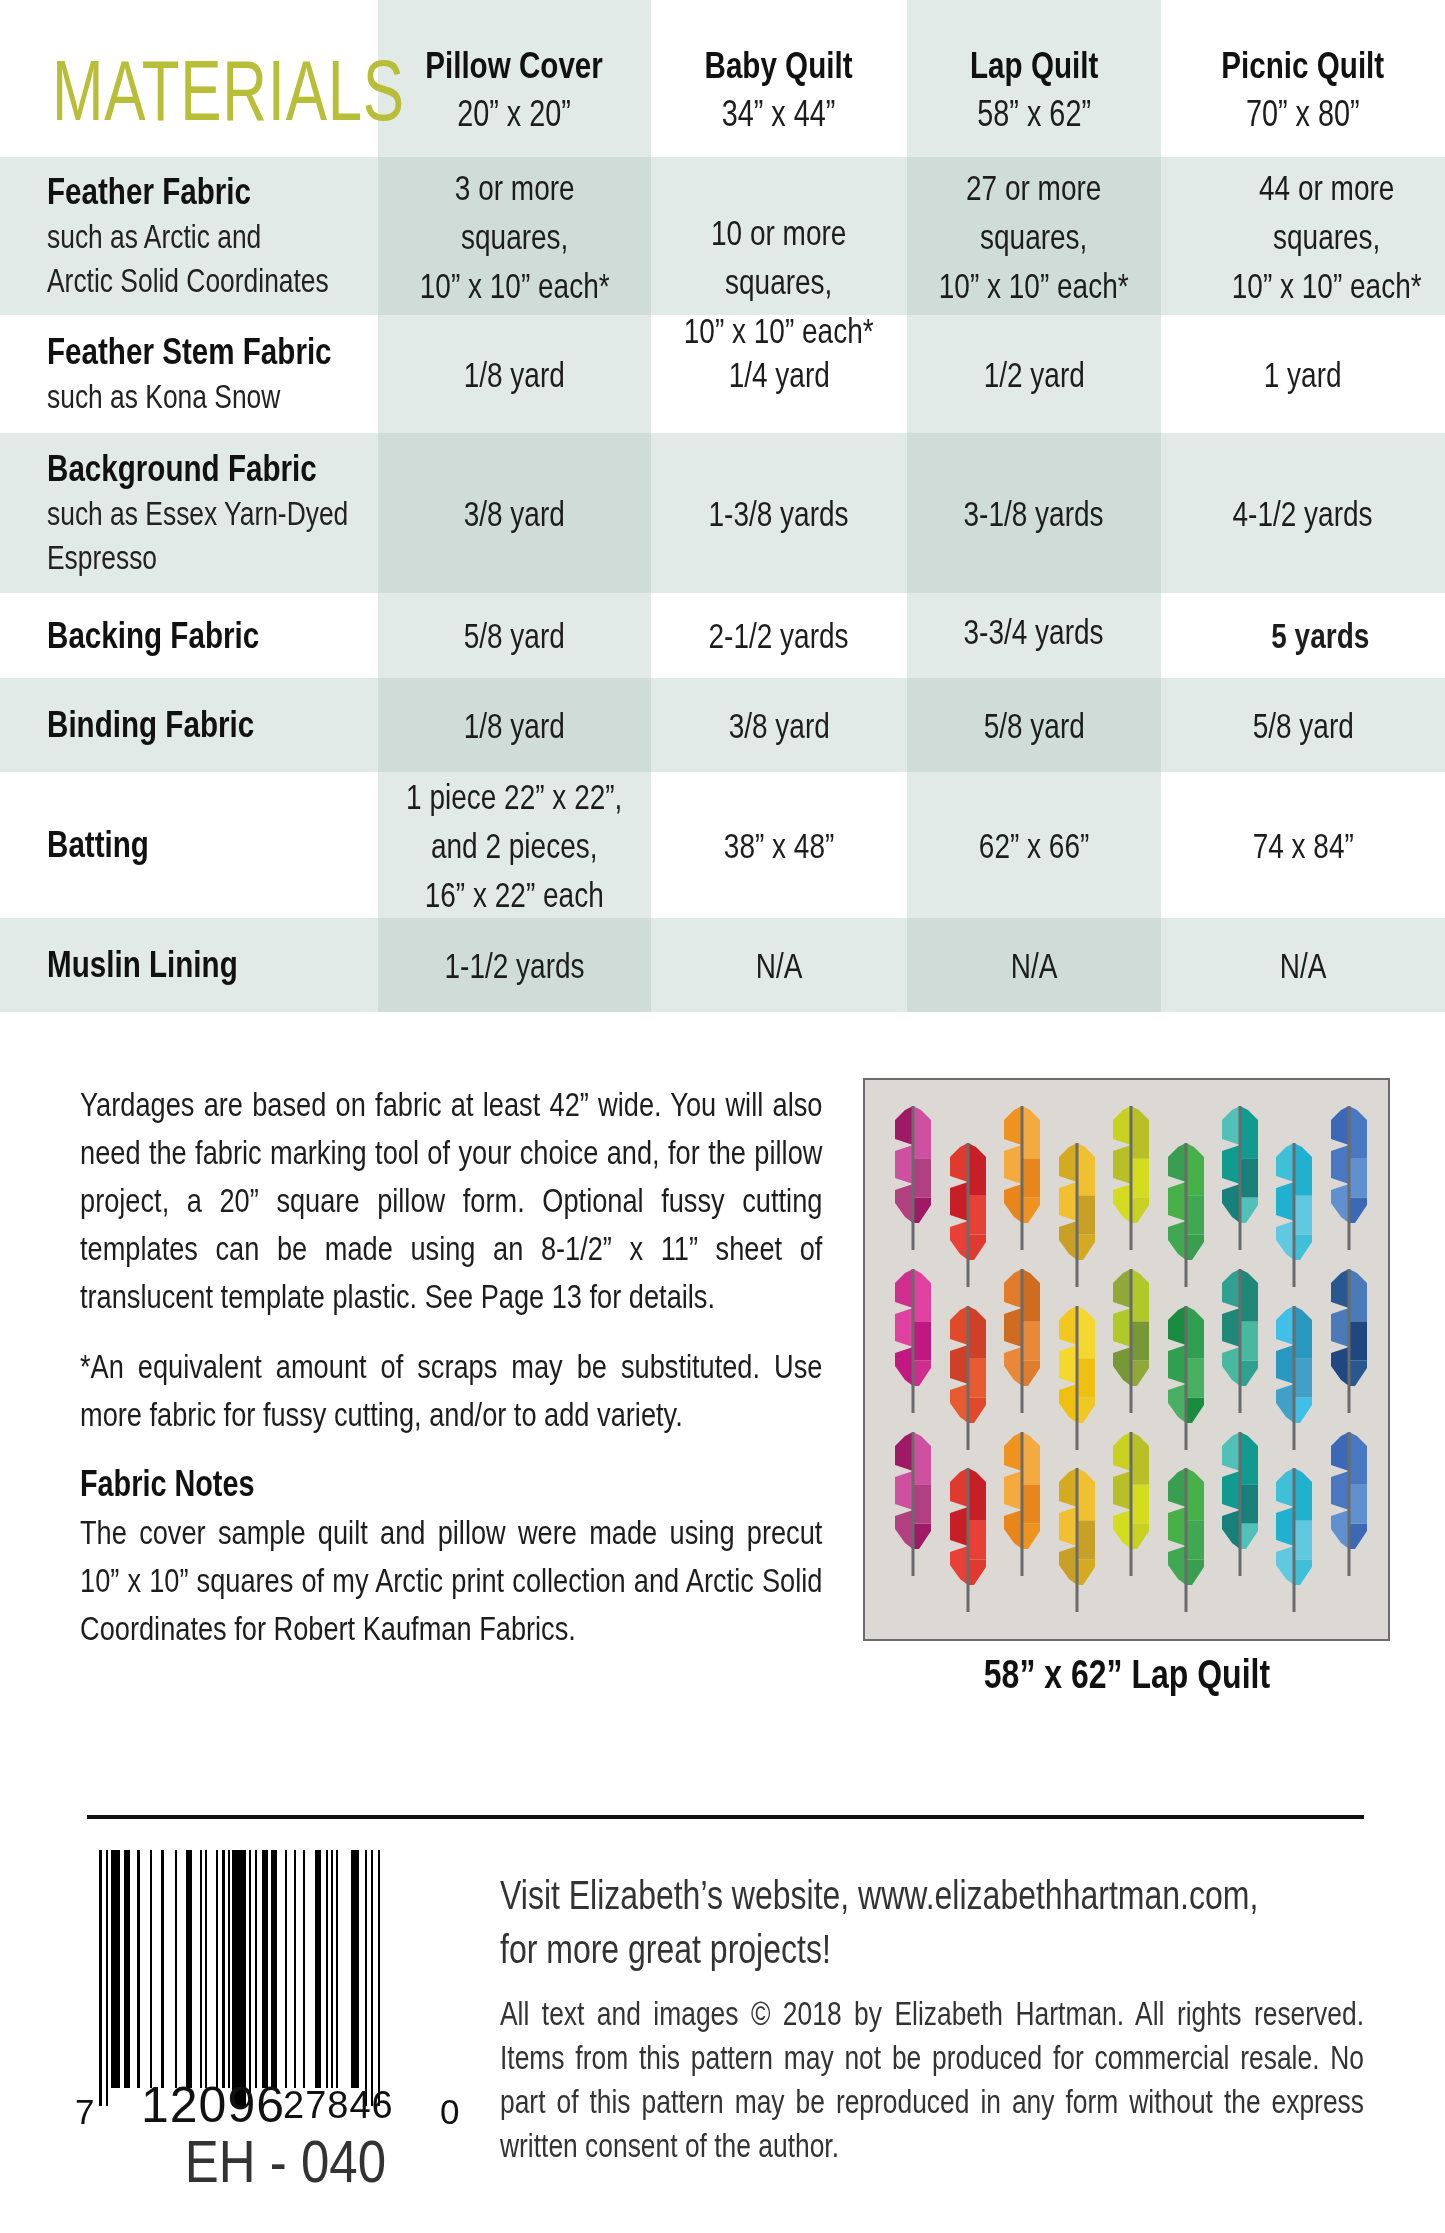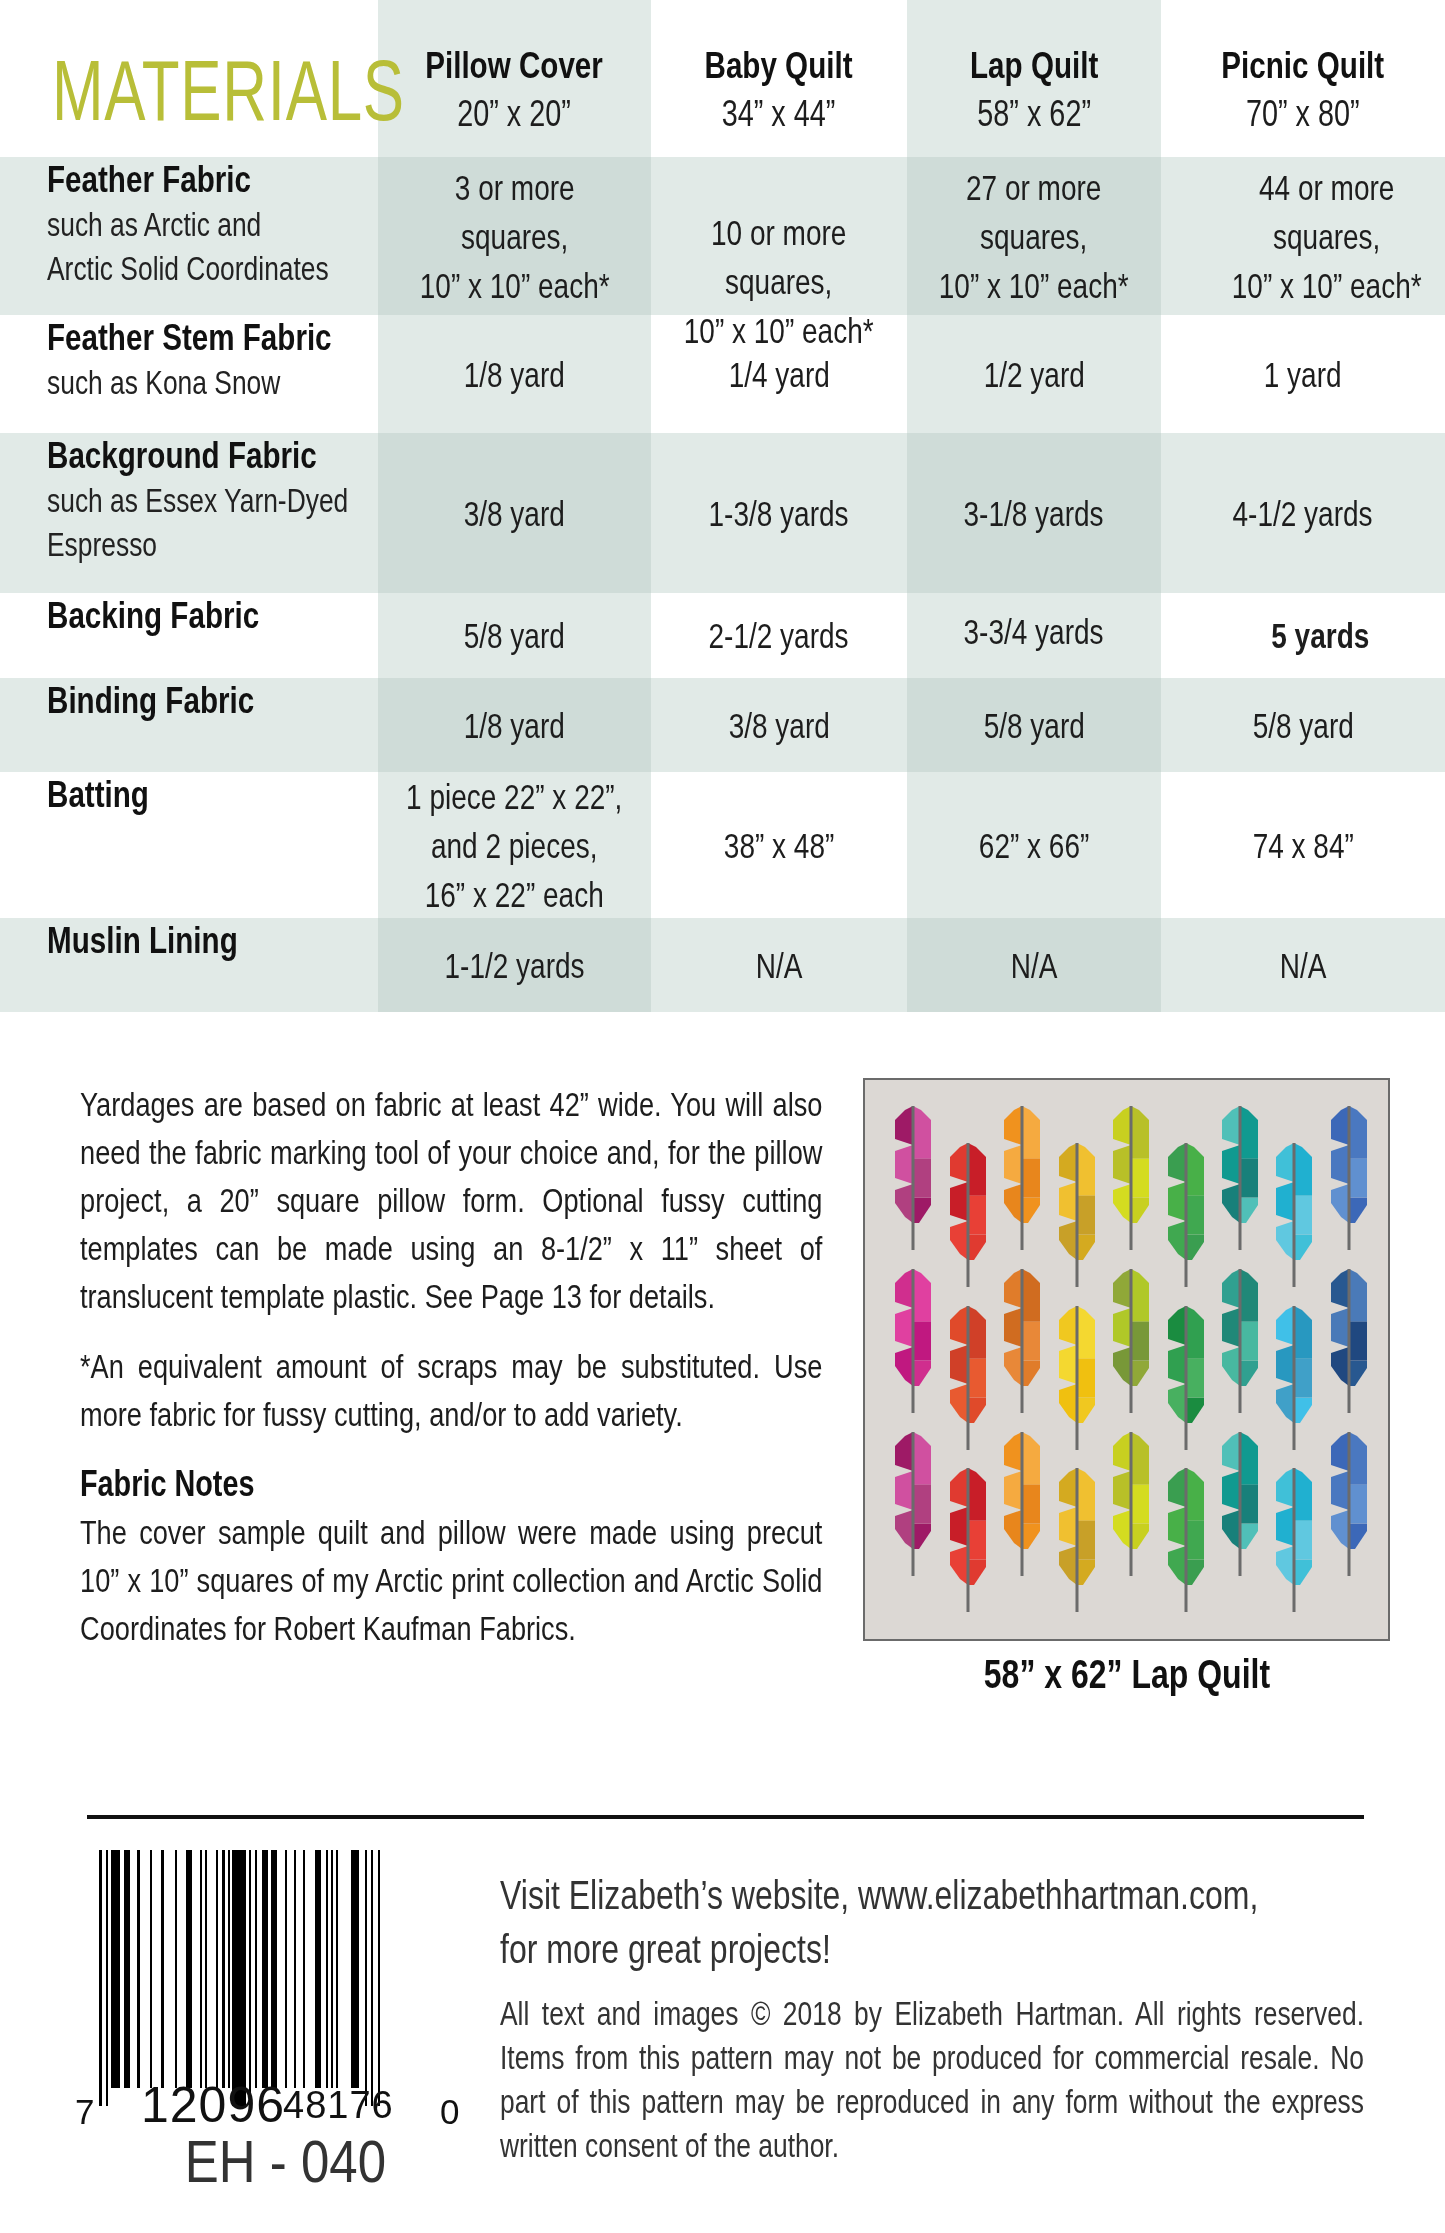--- a/index.html
+++ b/index.html
@@ -8,21 +8,21 @@
 
   
   #table { position:absolute; left:0; top:0; width:1445px; height:1012px; }
   .band { position:absolute; left:0; width:1445px; }
   .colshade { position:absolute; top:0; height:1012px; }
   .cell { position:absolute; display:flex; align-items:center; justify-content:center; text-align:center; }
   .cell .txt { font-size:35px; line-height:49px; color:#1d1d1d; transform:scaleX(0.80); white-space:nowrap; display:inline-block; }
   .hdr .t1 { font-size:37px; font-weight:bold; line-height:48px; color:#111; display:block; }
   .hdr .t2 { font-size:36px; line-height:48px; color:#1d1d1d; display:block; }
   .hdr .wrap { transform:scaleX(0.80); display:inline-block; white-space:nowrap; }
-  .lbl { position:absolute; left:47px; display:flex; flex-direction:column; justify-content:flex-start; }
+  .lbl { position:absolute; left:47px; display:flex; flex-direction:column; justify-content:center; }
   .lbl .wrap { transform:scaleX(0.80); transform-origin:left center; white-space:nowrap; display:inline-block; }
   .lbl .main { font-size:37px; font-weight:bold; line-height:46px; color:#111; display:block; }
   .lbl .sub { font-size:33px; line-height:44px; color:#222; display:block; }
 
   #title { position:absolute; left:52px; top:47px; font-size:86px; line-height:86px; color:#b8be38;
            transform:scaleX(0.72); transform-origin:left top; letter-spacing:1px; white-space:nowrap; }
 
   
   #notes { position:absolute; left:80px; top:1080px; width:928px; transform:scaleX(0.80); transform-origin:left top; }
   #notes p { margin:0; font-size:34px; line-height:48px; text-align:justify; color:#1d1d1d; }
@@ -534,21 +534,21 @@
     <rect x="227" y="0" width="2" height="238" fill="#000"></rect>
     <rect x="232" y="0" width="2" height="238" fill="#000"></rect>
     <rect x="237" y="0" width="2" height="238" fill="#000"></rect>
     <rect x="252" y="0" width="8" height="238" fill="#000"></rect>
     <rect x="266" y="0" width="2" height="256" fill="#000"></rect>
     <rect x="272" y="0" width="2" height="256" fill="#000"></rect>
     <rect x="279" y="0" width="2" height="256" fill="#000"></rect>
   </svg>
 <div class="bcnum" style="left:75px;top:2094px;">7</div>
 <div class="bcnum" style="left:141px;top:2088px;font-size:50px;letter-spacing:1px;">12096</div>
-<div class="bcnum" style="left:283px;top:2088px;font-size:38px;letter-spacing:1px;">48176</div>
+<div class="bcnum" style="left:283px;top:2088px;font-size:38px;letter-spacing:1px;">27846</div>
 <div class="bcnum" style="left:440px;top:2094px;">0</div>
 <div id="sku"><span>EH - 040</span></div>
 
 <div id="visit">
   <p>Visit Elizabeth’s website, www.elizabethhartman.com,</p>
   <p>for more great projects!</p>
 </div>
 <div id="legal">
   <p>All text and images © 2018 by Elizabeth Hartman. All rights reserved. Items from this pattern may not be produced for commercial resale. No part of this pattern may be reproduced in any form without the express written consent of the author.</p>
 </div>

